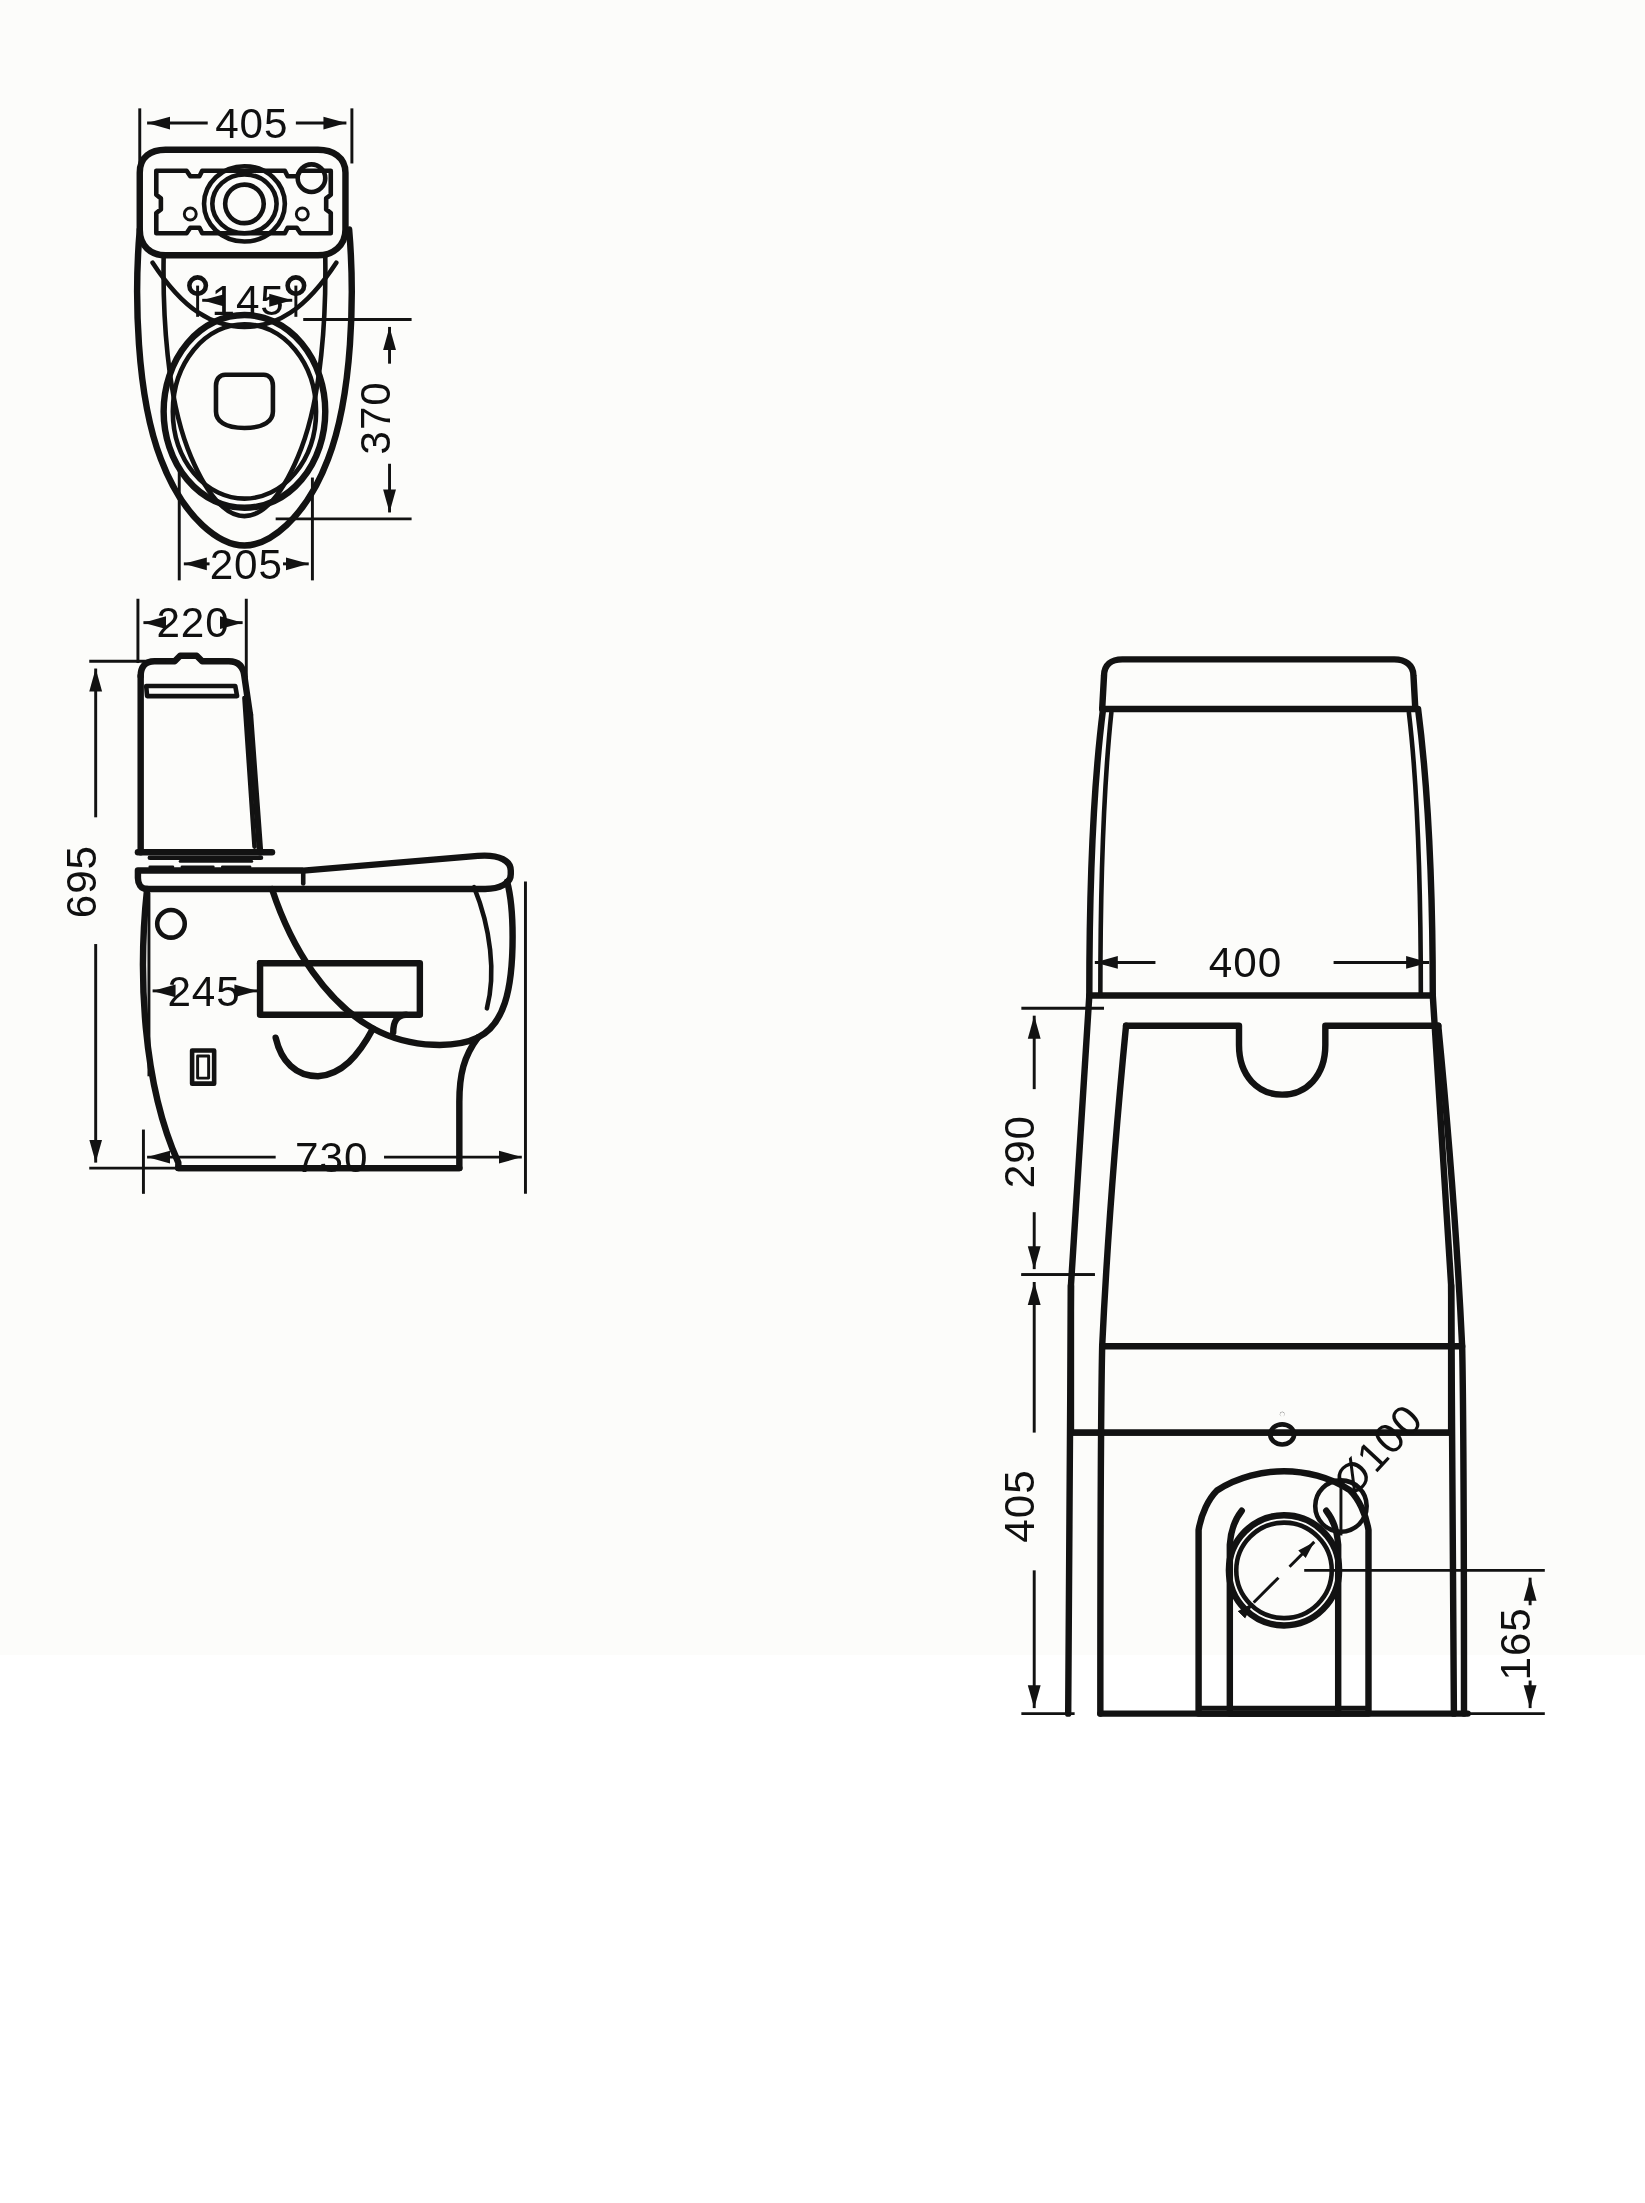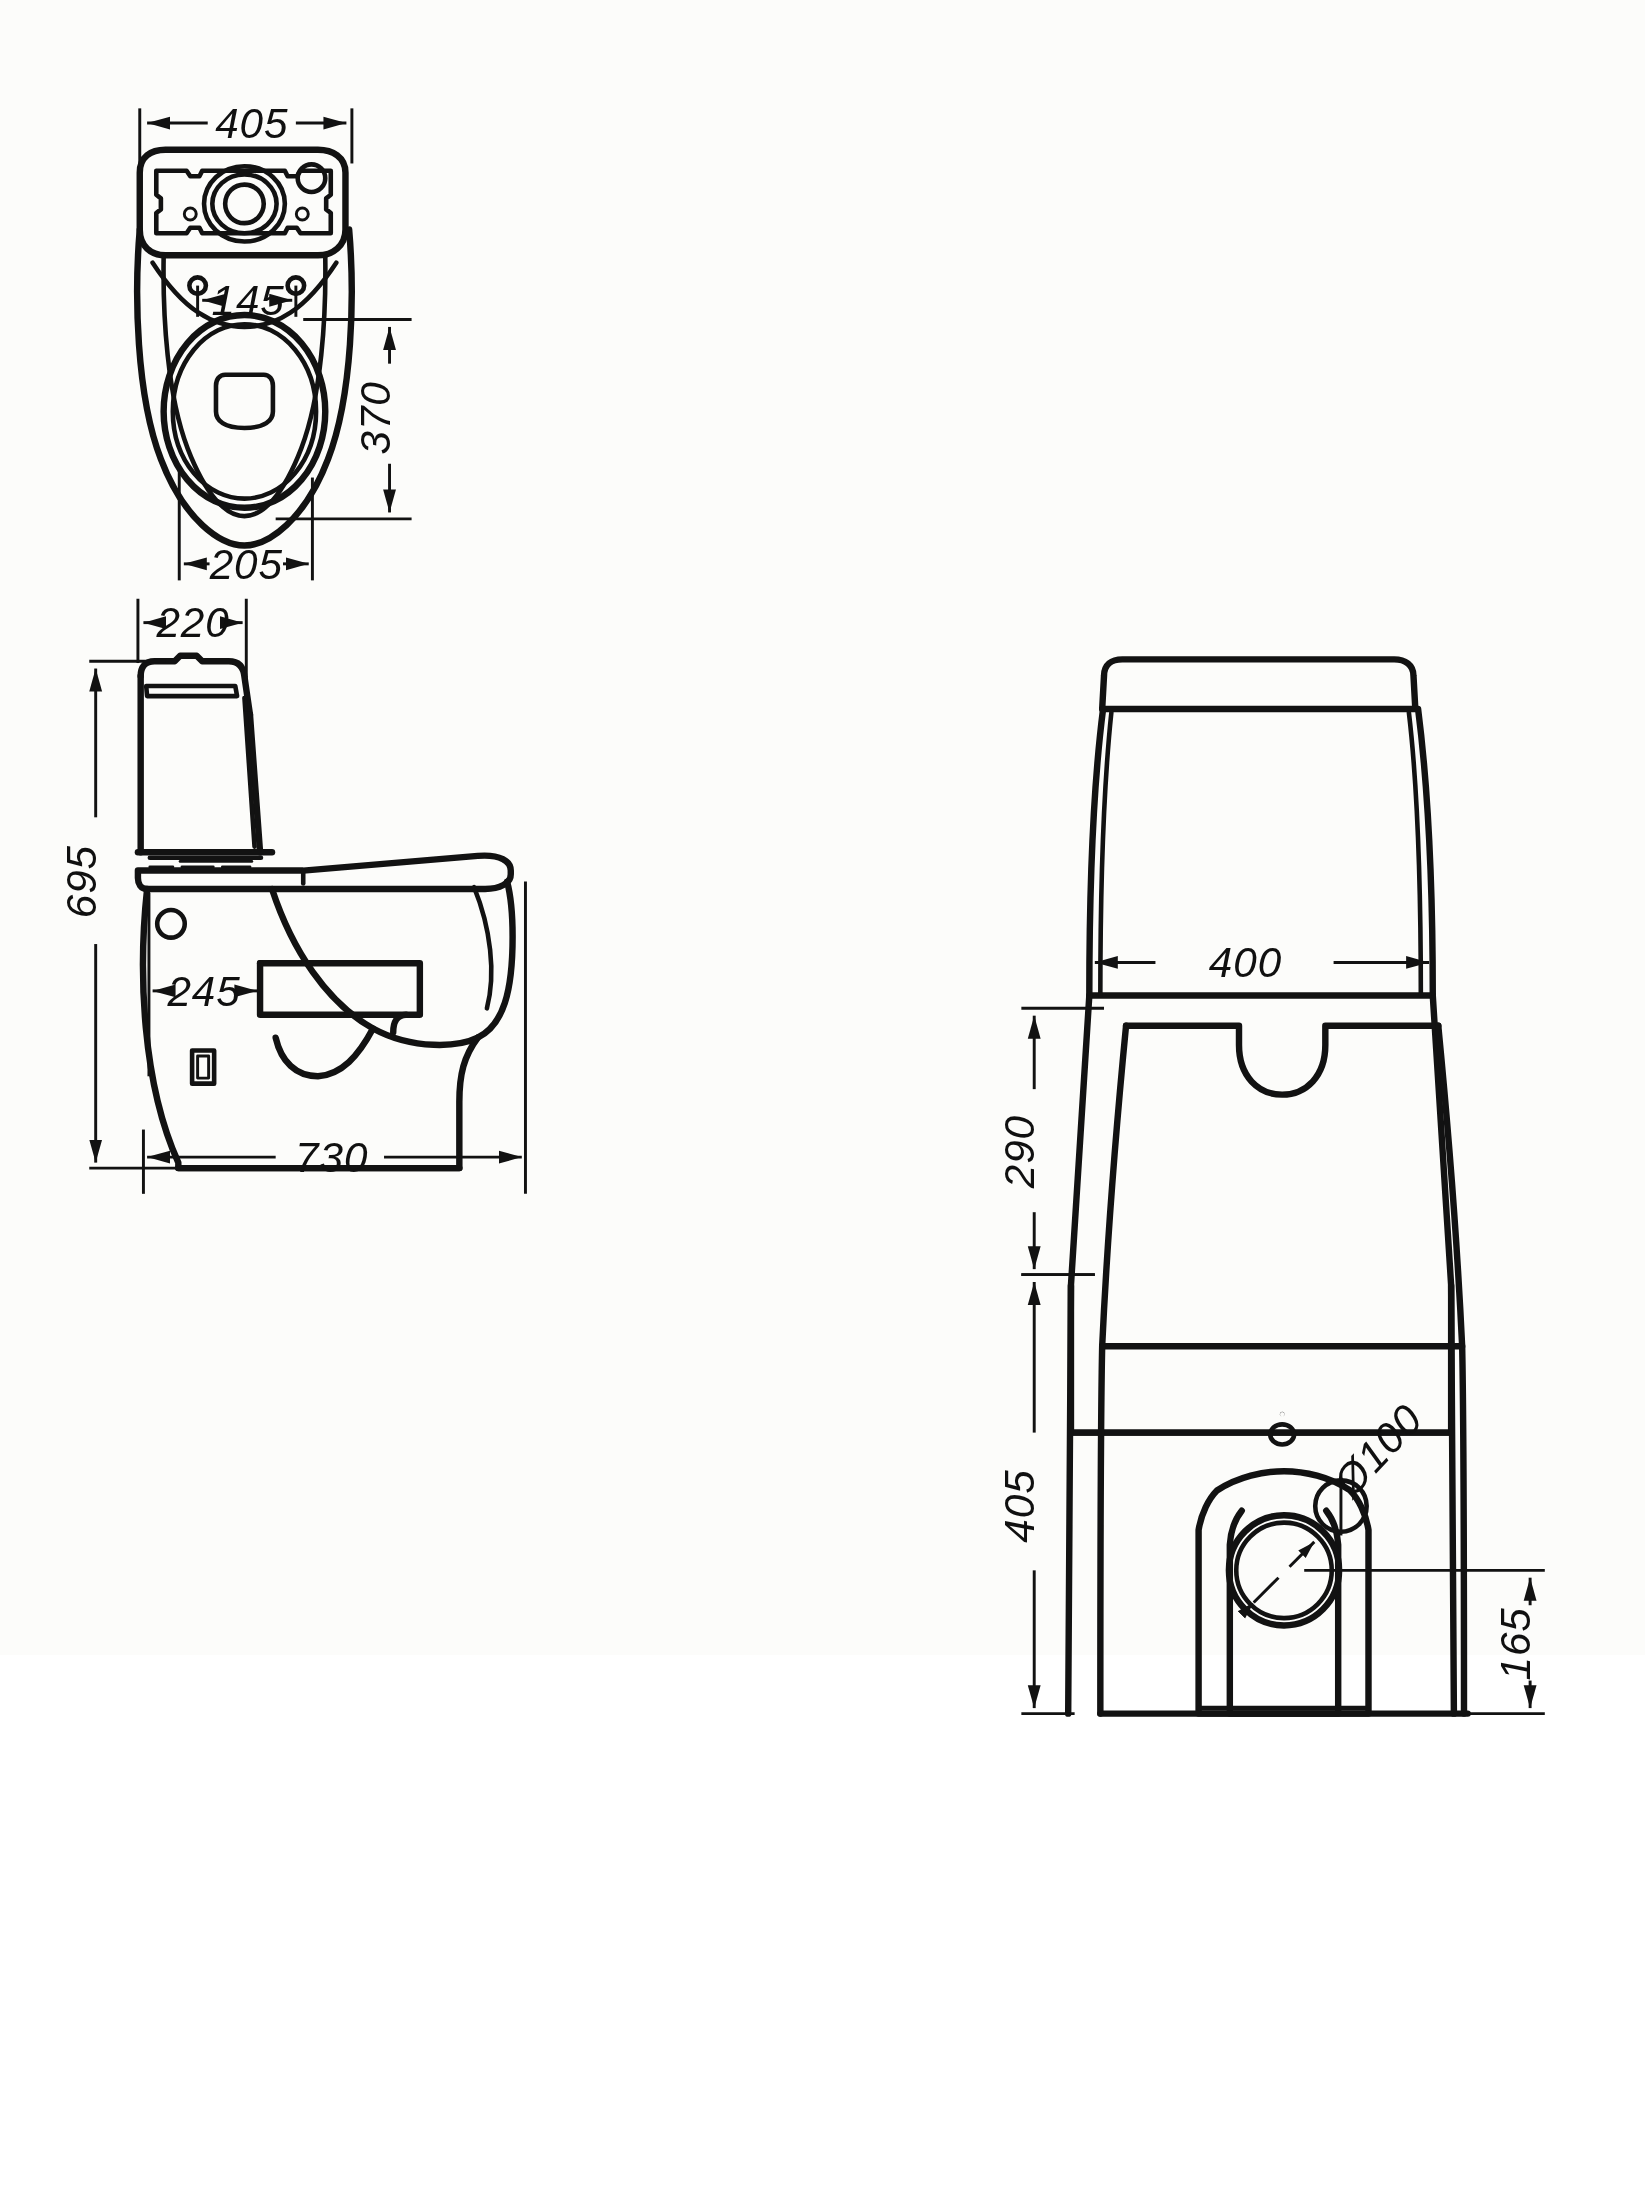--- a/index.html
+++ b/index.html
@@ -11,21 +11,20 @@
     width: 1646px;
     height: 2204px;
     font-family: "Liberation Sans", sans-serif;
     overflow: hidden;
   }
   #sheet {
     position: relative;
     width: 1646px;
     height: 1655px;
     background: #fcfcfa;
-    font-style: italic;
   }
   svg#drawing {
     display: block;
     width: 1646px;
     height: 2204px;
   }
   .dimtext {
     font-family: "Liberation Sans", sans-serif;
     font-size: 46px;
     fill: #101010;

